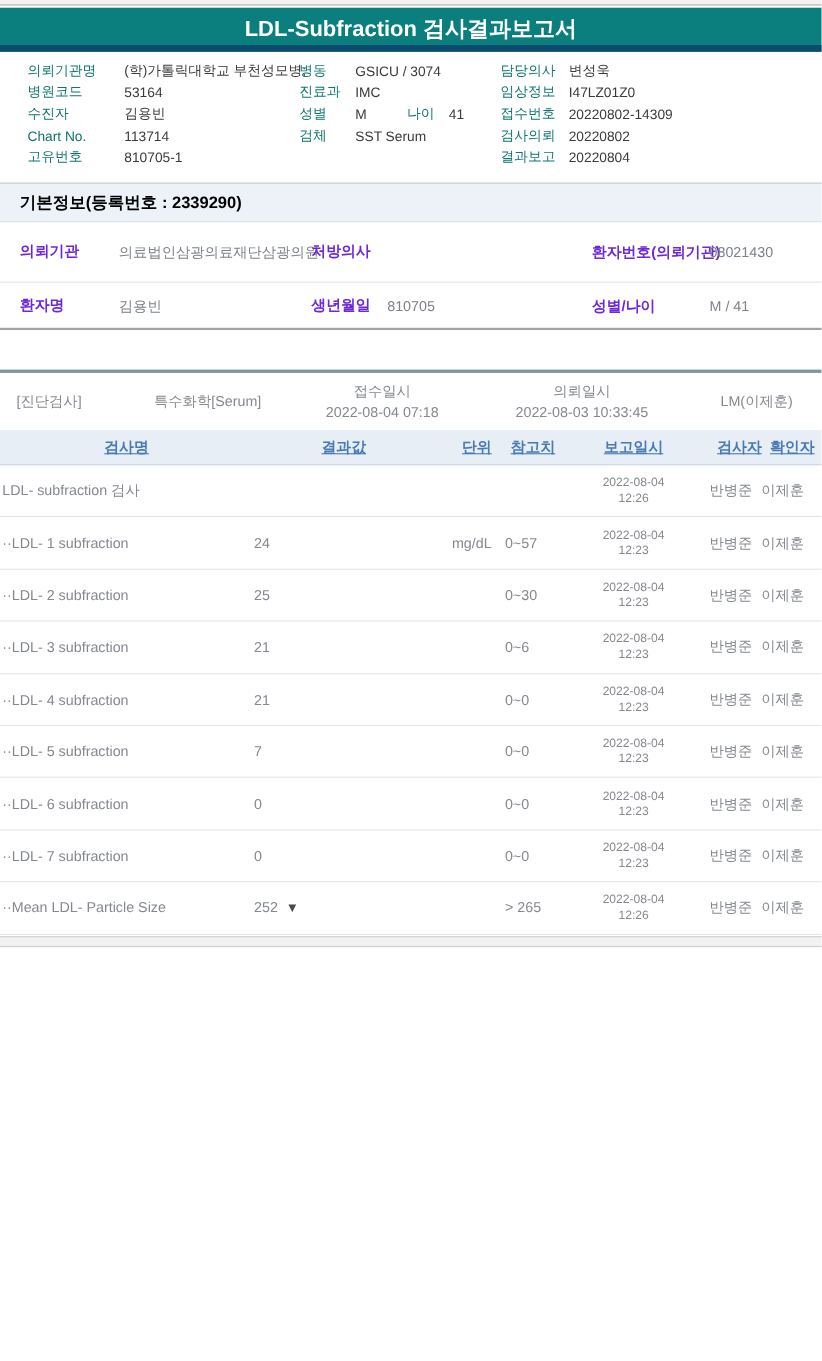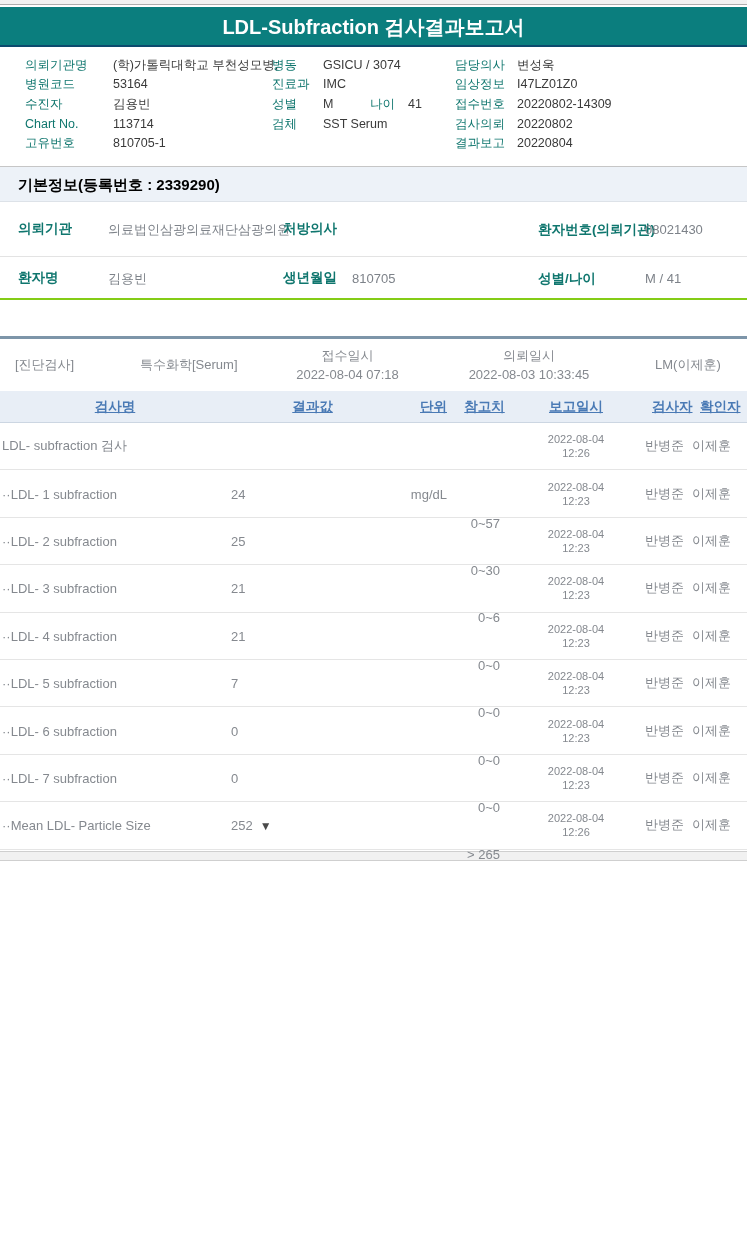--- a/index.html
+++ b/index.html
@@ -3,43 +3,43 @@
 <meta charset="utf-8">
 <style>
   * { margin:0; padding:0; box-sizing:border-box; }
   html, body { width:747px; height:1237px; background:#ffffff; overflow:hidden;
     font-family:"Liberation Sans","DejaVu Sans",sans-serif; }
 
   
   .top-strip { height:5px; background:#f2f2f2; border-bottom:1px solid #aeaeae; }
 
   
-  .title-bar { margin-top:2px; height:40px; background:#0b7e7e; border-bottom:2px solid #0c4a6e;
+  .title-bar { margin-top:2px; height:40px; background:#0b7e7e; border-bottom:6px solid #0c4a6e;
     color:#ffffff; font-size:20px; font-weight:bold; text-align:center; line-height:40px; }
 
   
   .order-info { position:relative; margin-top:8px; height:98px; font-size:12.5px; }
   .oi-row { position:relative; height:19.6px; }
   .oi-row span { position:absolute; top:50%; transform:translateY(-50%); white-space:nowrap; }
   .lbl { font-weight:normal; color:#0f766e; }
   .val { color:#3a3a3a; }
   .p1 { left:25px; }  .p2 { left:113px; }
   .p3 { left:272px; } .p4 { left:323px; }
   .p3b { left:370px; } .p4b { left:408px; }
   .p5 { left:455px; } .p6 { left:517px; }
 
   
   .basic-header { margin-top:13px; height:36px; background:#edf2f8;
     border-top:1px solid #c6c6c6; border-bottom:1px solid #dde2e8;
     font-size:15px; font-weight:bold; color:#000000; line-height:35px; padding-left:18px; }
   .basic-row { position:relative; }
   .basic-r1 { height:55px; border-bottom:1px solid #e3e3e3; }
-  .basic-r2 { height:43px; border-bottom:2px solid #84cc16; }
+  .basic-r2 { height:43px; border-bottom:2px solid #a3a3a3; }
   .basic-row span { position:absolute; top:50%; transform:translateY(-50%); white-space:nowrap; }
-  .blbl { font-weight:bold; color:#0f766e; font-size:13.5px; }
+  .blbl { font-weight:bold; color:#6d28d9; font-size:13.5px; }
   .bval { color:#7d8289; font-size:13px; }
   .c1l { left:18px; }  .c1v { left:108px; width:132px; white-space:normal; word-break:break-all; line-height:17px; }
   .c2l { left:283px; } .c2v { left:352px; }
   .c3l { left:538px; width:104px; white-space:normal; word-break:break-all; line-height:17px; }
   .c3v { left:645px; }
 
   
   .diag { margin-top:36px; border-top:3px solid #7d95a9; }
   .diag-meta { position:relative; height:52px; font-size:13px; color:#85898f; }
   .dm-abs { position:absolute; top:50%; transform:translateY(-50%); white-space:nowrap; }
@@ -59,21 +59,21 @@
   .h-date  { left:520px; width:112px; text-align:center; }
   .h-tester { left:652px; } .h-verifier { left:700px; }
 
   .trow { position:relative; height:47.4px; border-bottom:1px solid #e5e5e5;
     font-size:13px; color:#85898f; }
   .trow > span { position:absolute; top:50%; transform:translateY(-50%); white-space:nowrap; }
   .c-name  { left:2px; }
   .c-value { left:231px; }
   .c-flag  { color:#4a4a4a; margin-left:7px; font-size:12px; }
   .c-unit  { left:370px; width:77px; text-align:right; }
-  .c-ref   { left:425px; width:75px; text-align:right;margin-top:29px; }
+  .c-ref   { left:459px; width:75px; text-align:left; }
   .c-date  { left:520px; width:112px; text-align:center; font-size:11px; line-height:14px; }
   .c-staff { left:645px; }
   .c-staff .nm + .nm { margin-left:8px; }
 
   .bottom-bar { margin-top:1px; height:10px; background:#f1f1f1;
     border-top:1px solid #cfcfcf; border-bottom:1px solid #cfcfcf; }
 </style>
 </head>
 <body>
 

